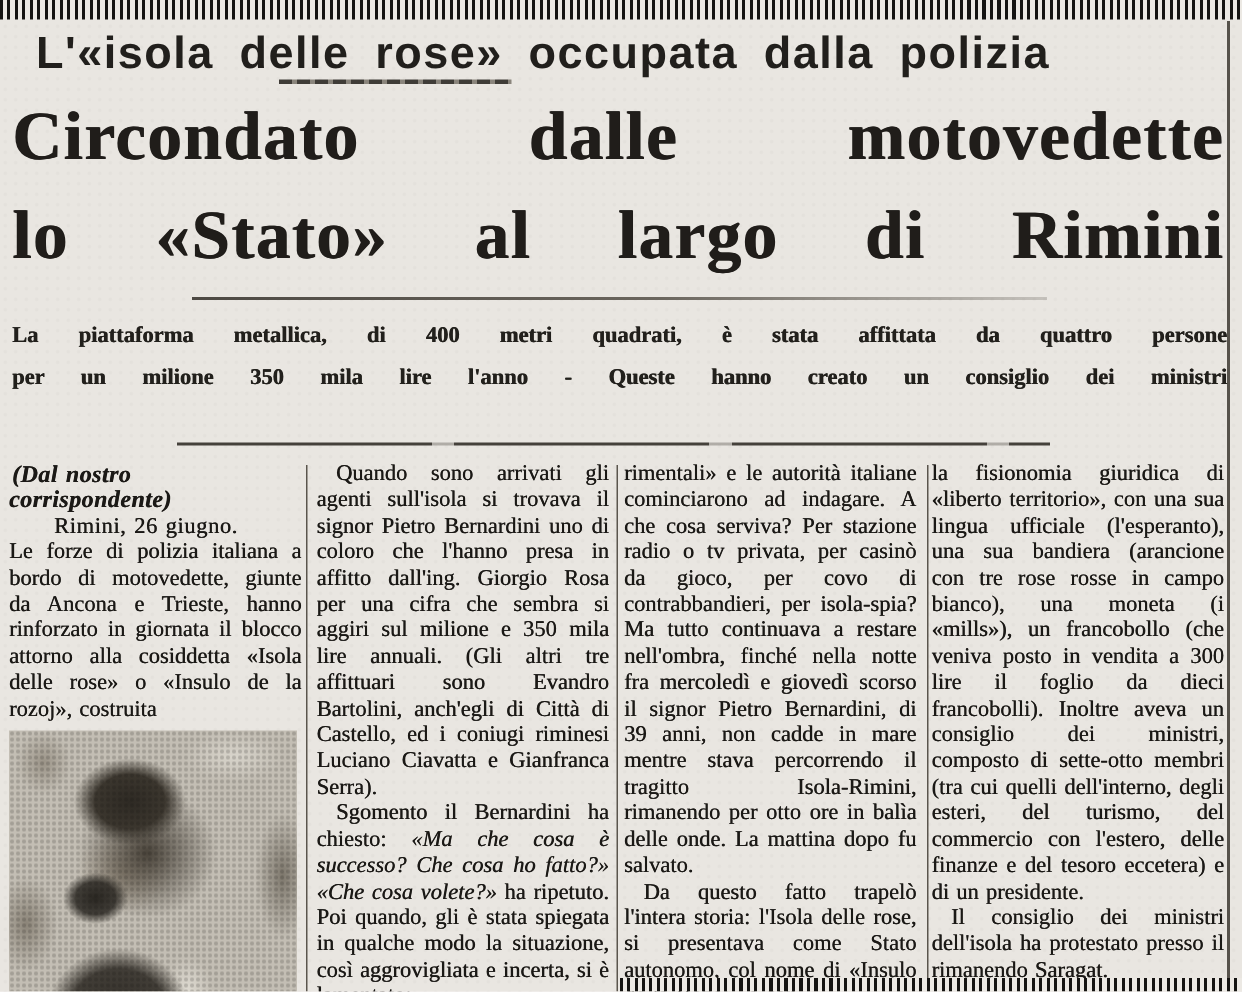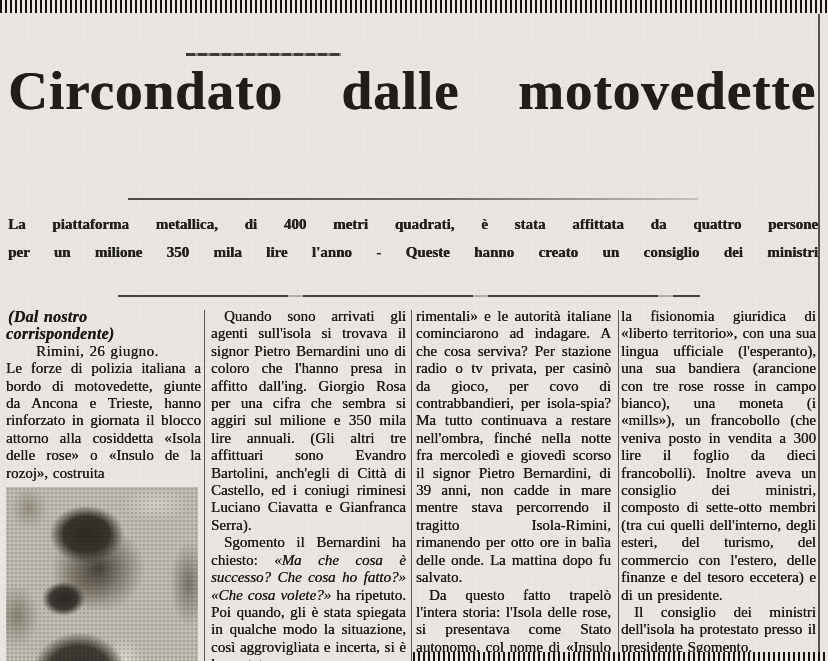--- a/index.html
+++ b/index.html
@@ -33,21 +33,21 @@
   }
   .kicker-rule{
     position:absolute;left:186px;top:53px;width:155px;height:3px;
     background:repeating-linear-gradient(90deg,#3f3c37 0 9px,#8a857c 9px 12px);
   }
   .headline{
     position:absolute;left:8px;top:58px;width:808px;
     font-weight:bold;color:#201d1a;
   }
   .headline-line{
-    font-size:55px;line-height:66px;letter-spacing:1px;
+    font-size:46px;line-height:66px;letter-spacing:1px;
     text-align:justify;text-align-last:justify;
     text-shadow:0.6px 0 0 currentColor;
   }
   .thin-rule{
     position:absolute;left:128px;top:198px;width:570px;height:2px;
     background:linear-gradient(90deg,#4d4943 0%,#6b665e 55%,rgba(90,85,77,0.25) 100%);
   }
   .subhead{
     position:absolute;left:8px;top:211px;width:810px;
     font-weight:bold;font-size:15px;color:#22201c;
@@ -102,24 +102,26 @@
   }
 </style>
 </head>
 <body>
 
 <div class="page">
 
   <div class="hatch hatch-top"></div>
   <div class="right-rule"></div>
 
+  <div class="kicker">L'«isola delle rose» occupata dalla polizia</div>
   <div class="kicker-rule"></div>
 
   <div class="headline">
     <div class="headline-line">Circondato dalle motovedette</div>
+    <div class="headline-line">lo «Stato» al largo di Rimini</div>
   </div>
 
   <div class="thin-rule"></div>
 
   <div class="subhead">
     <div class="subhead-line">La piattaforma metallica, di 400 metri quadrati, è stata affittata da quattro persone</div>
     <div class="subhead-line">per un milione 350 mila lire l'anno - Queste hanno creato un consiglio dei ministri</div>
   </div>
 
   <div class="subhead-rule"></div>
@@ -141,21 +143,21 @@
     </div>
     <div class="column">
       <div>
           <p class="para noindent"><span>rimentali» e le autorità italiane cominciarono ad indagare. A che cosa serviva? Per stazione radio o tv privata, per casinò da gioco, per covo di contrabbandieri, per isola-spia? Ma tutto continuava a restare nell'ombra, finché nella notte fra mercoledì e giovedì scorso il signor Pietro Bernardini, di 39 anni, non cadde in mare mentre stava percorrendo il tragitto Isola-Rimini, rimanendo per otto ore in balìa delle onde. La mattina dopo fu salvato.</span></p>
           <p class="para"><span>Da questo fatto trapelò l'intera storia: l'Isola delle rose, si presentava come Stato autonomo, col nome di «Insulo de la Rozoj» e con</span></p>
         </div>
     </div>
     <div class="column">
       <div>
           <p class="para noindent"><span>la fisionomia giuridica di «liberto territorio», con una sua lingua ufficiale (l'esperanto), una sua bandiera (arancione con tre rose rosse in campo bianco), una moneta (i «mills»), un francobollo (che veniva posto in vendita a 300 lire il foglio da dieci francobolli). Inoltre aveva un consiglio dei ministri, composto di sette-otto membri (tra cui quelli dell'interno, degli esteri, del turismo, del commercio con l'estero, delle finanze e del tesoro eccetera) e di un presidente.</span></p>
-          <p class="para"><span>Il consiglio dei ministri dell'isola ha protestato presso il presidente Sgomento.</span></p>
+          <p class="para"><span>Il consiglio dei ministri dell'isola ha protestato presso il rimanendo Saragat.</span></p>
         </div>
     </div>
   </div>
 
   <div class="col-rule col-rule-1"></div>
   <div class="col-rule col-rule-2"></div>
   <div class="col-rule col-rule-3"></div>
   <div class="hatch hatch-bottom"></div>
 
 </div>

